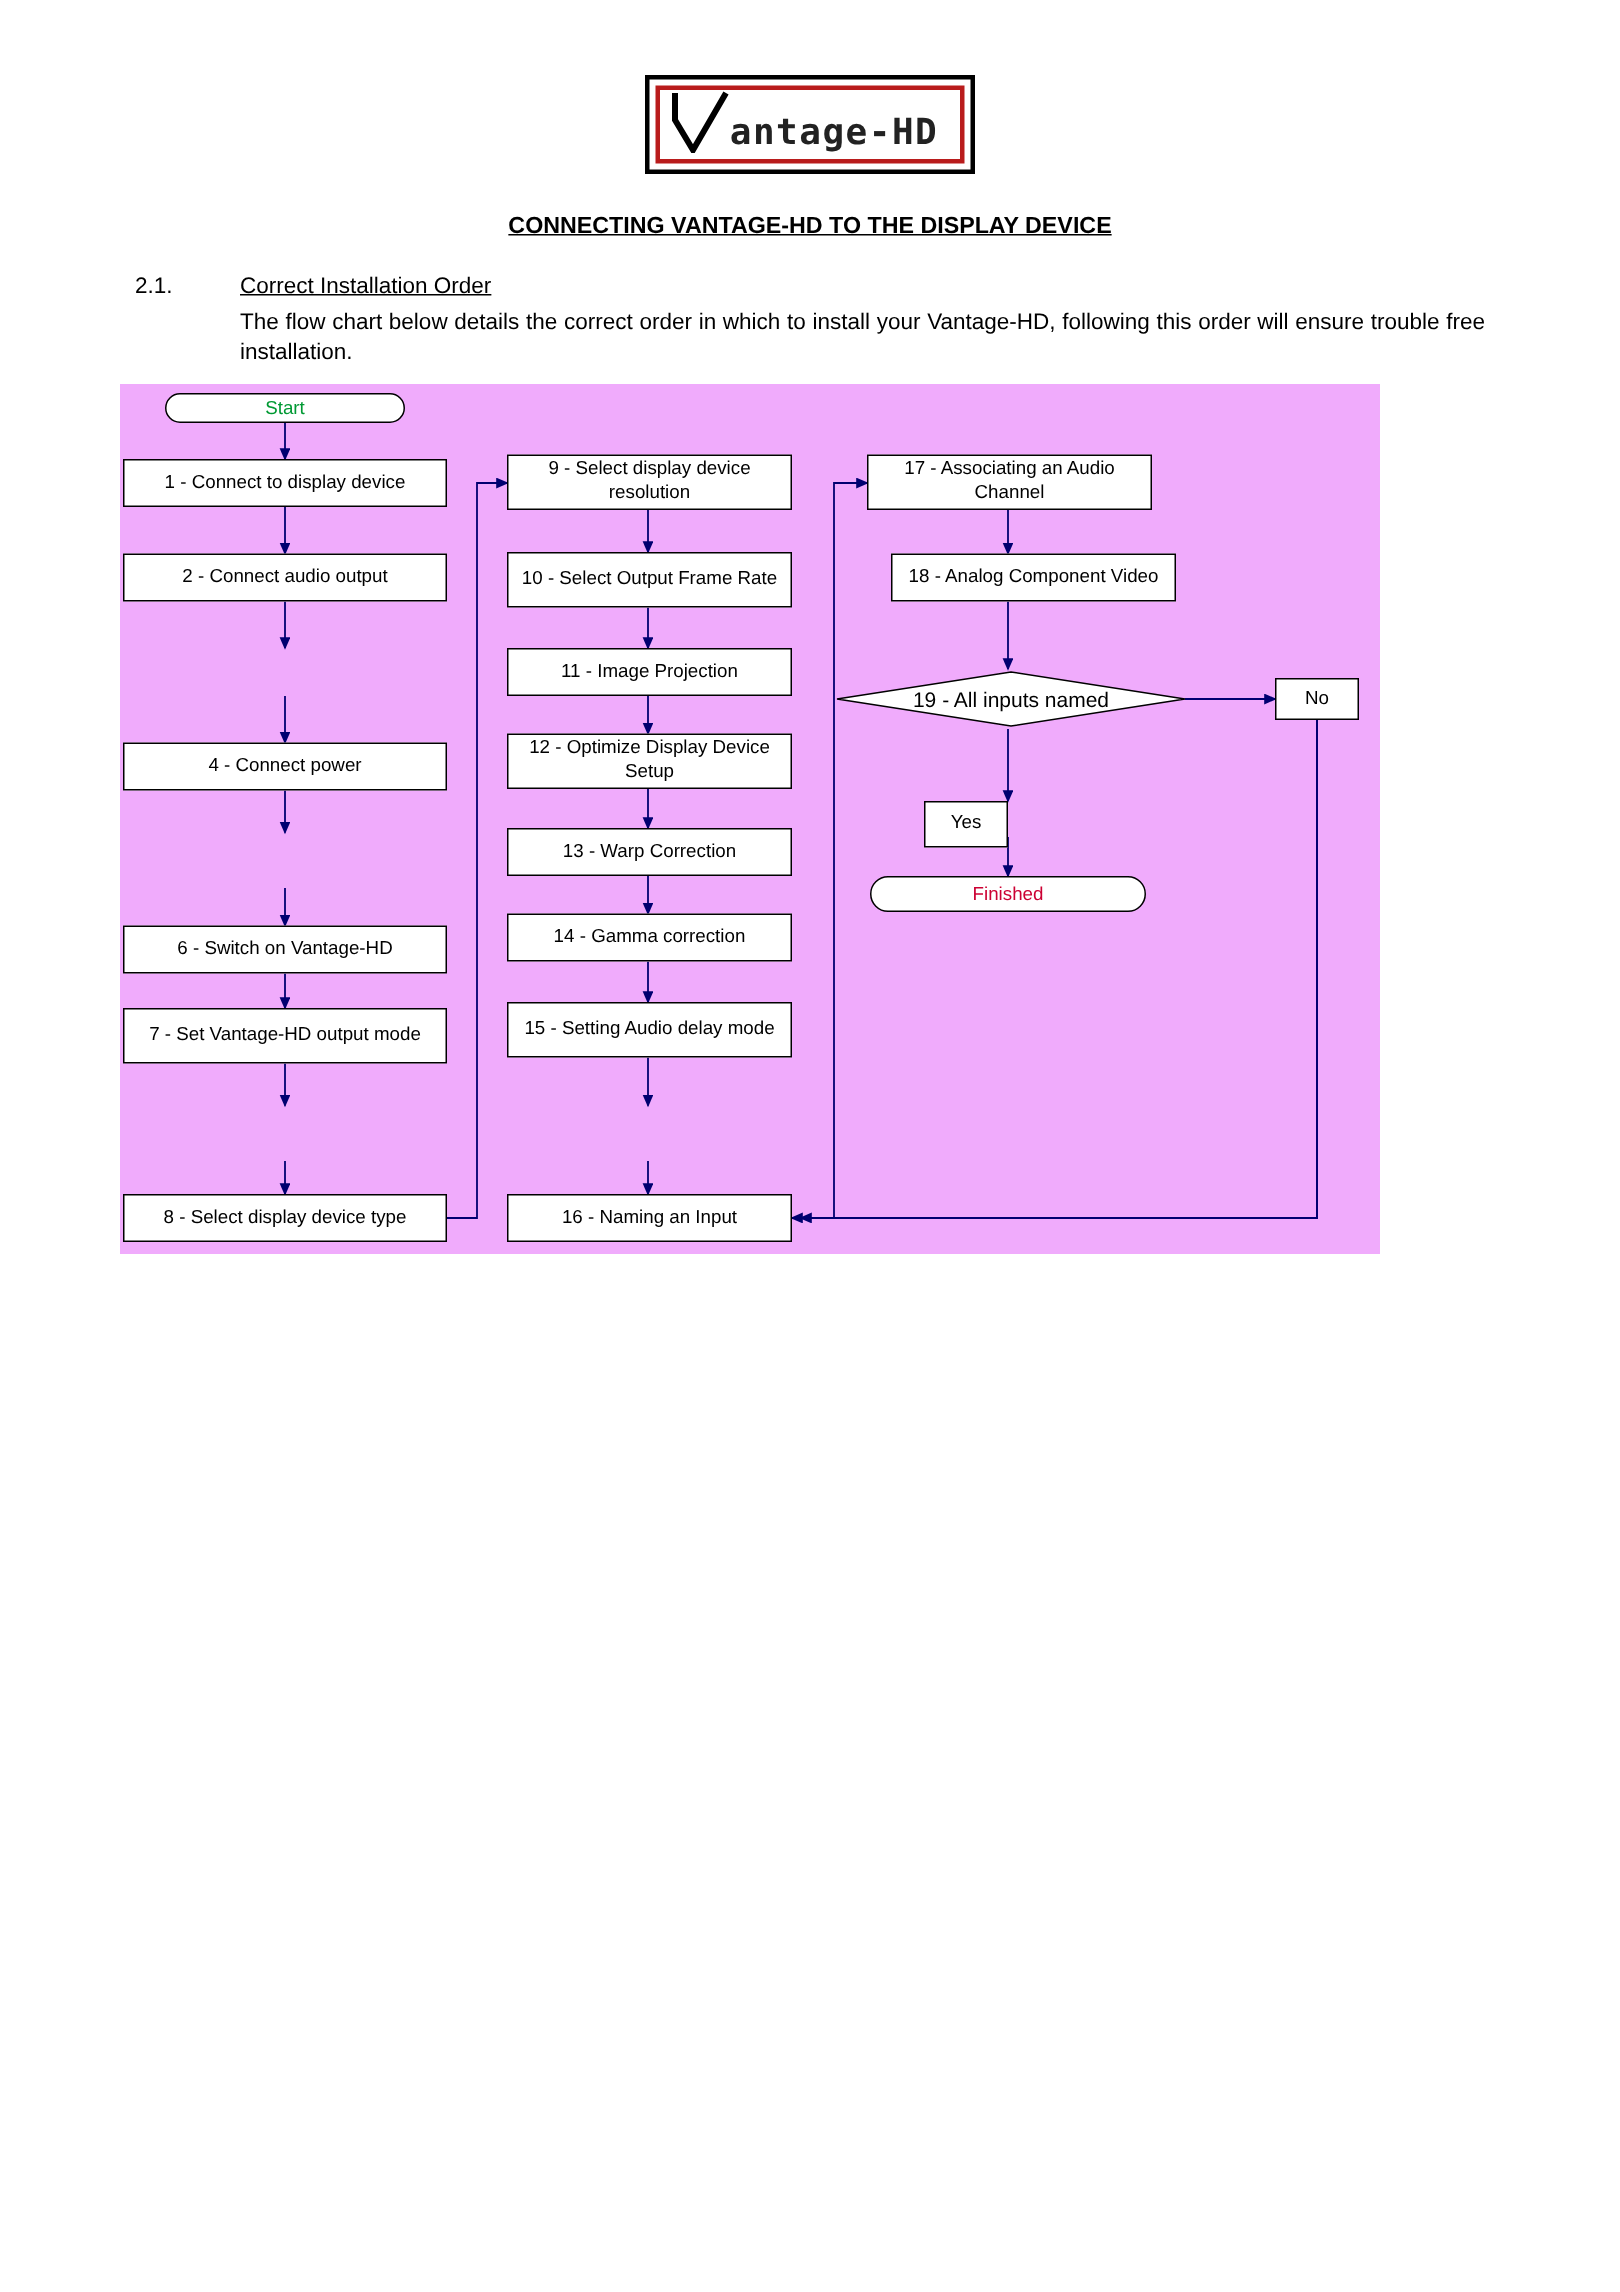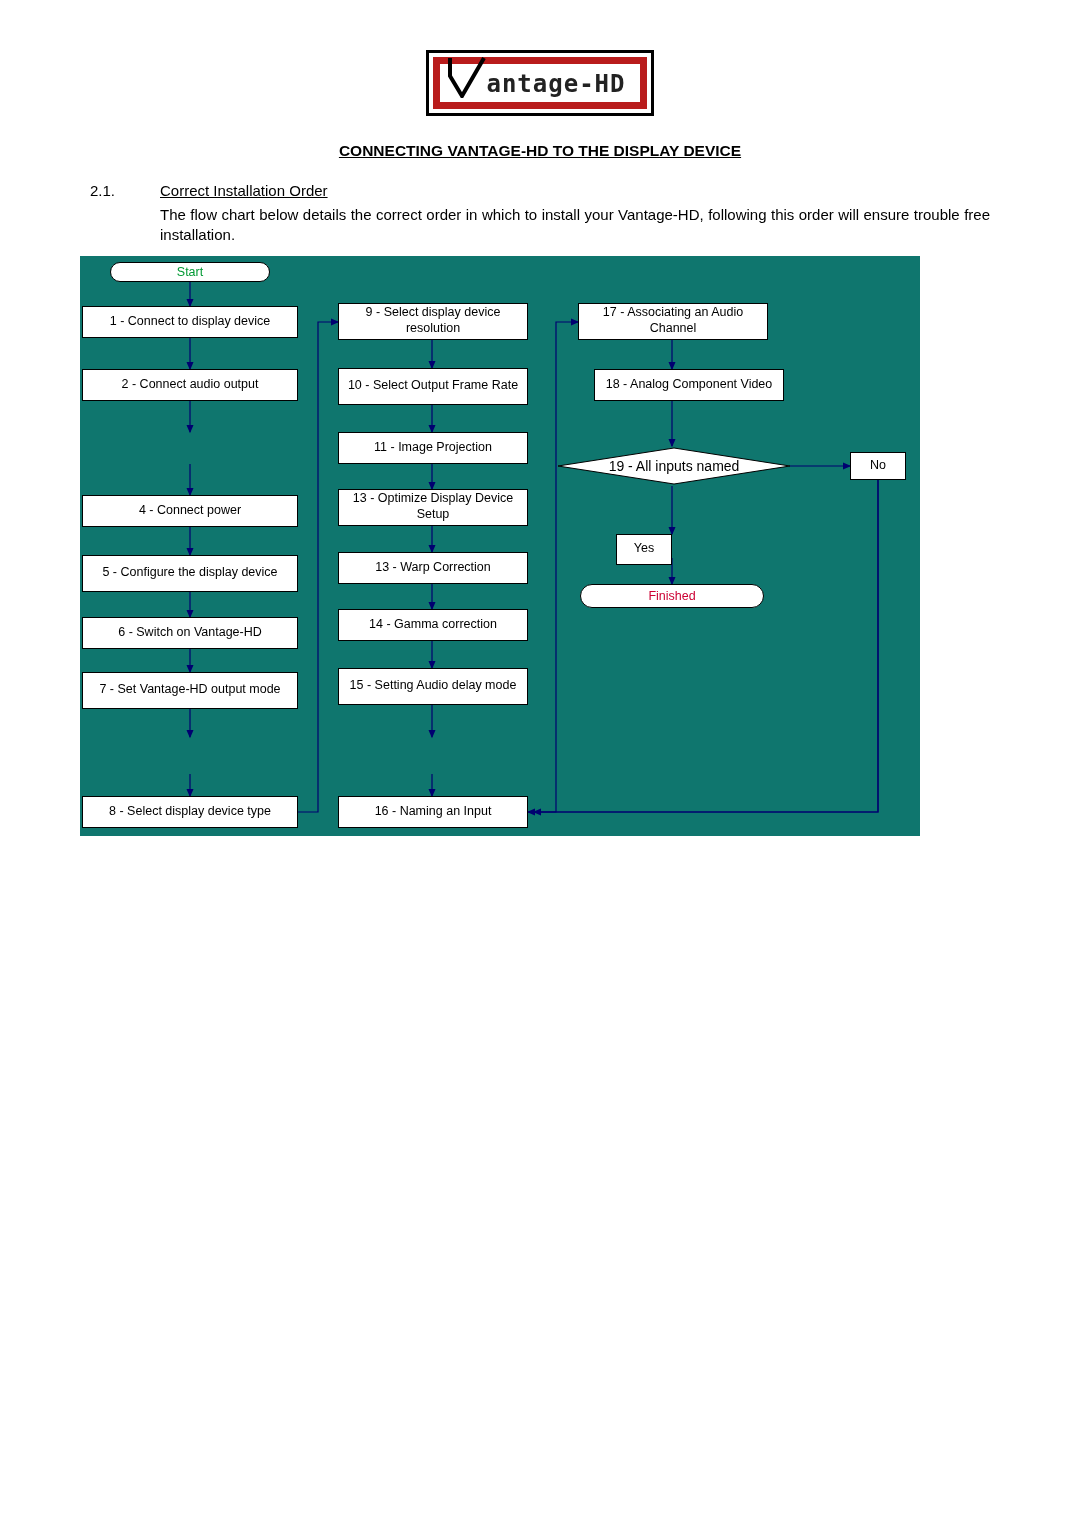--- a/index.html
+++ b/index.html
@@ -20,21 +20,21 @@
   .logo-wrap {
     text-align: center;
     margin-bottom: 26px;
   }
   .logo {
     display: inline-block;
     border: 3px solid #000;
     padding: 4px;
   }
   .logo-inner {
-    border: 7px solid #b91c1c;
+    border: 3px solid #b91c1c;
     padding: 4px 14px 4px 8px;
     display: flex;
     align-items: flex-end;
     height: 52px;
   }
   .logo-text {
     font-family: monospace;
     font-size: 24px;
     letter-spacing: 1px;
     font-weight: bold;
@@ -58,21 +58,21 @@
   .section-para {
     font-size: 15px;
     margin-left: 70px;
     line-height: 1.35;
     text-align: justify;
   }
   .flowchart {
     position: relative;
     height: 580px;
     margin-top: 10px;
-    background: #0f766e;
+    background: #f0abfc;
     width: 840px;
     margin-left: -10px;
   }
   .node {
     position: absolute;
     border: 1px solid #000;
     background: #fff;
     font-size: 12.5px;
     text-align: center;
     display: flex;
@@ -169,29 +169,28 @@
 
         <line x1="592" y1="302" x2="592" y2="328"></line>
       </g>
     </svg>
 
     <div class="terminator" style="left:30px; top:6px; width:160px; height:20px; border-radius:10px; color:#009933;">Start</div>
 
     <div class="node" style="left:2px; top:50px; width:216px; height:32px;">1 - Connect to display device</div>
     <div class="node" style="left:2px; top:113px; width:216px; height:32px;">2 - Connect audio output</div>
     <div class="node" style="left:2px; top:239px; width:216px; height:32px;">4 - Connect power</div>
-    <div class="node" style="left:2px; top:299px; width:216px; height:37px;">5 - Configure the display device</div>
     <div class="node" style="left:2px; top:361px; width:216px; height:32px;">6 - Switch on Vantage-HD</div>
     <div class="node" style="left:2px; top:416px; width:216px; height:37px;">7 - Set Vantage-HD output mode</div>
     <div class="node" style="left:2px; top:540px; width:216px; height:32px;">8 - Select display device type</div>
 
     <div class="node" style="left:258px; top:47px; width:190px; height:37px;">9 - Select display device resolution</div>
     <div class="node" style="left:258px; top:112px; width:190px; height:37px;">10 - Select Output Frame Rate</div>
     <div class="node" style="left:258px; top:176px; width:190px; height:32px;">11 - Image Projection</div>
-    <div class="node" style="left:258px; top:233px; width:190px; height:37px;">13 - Optimize Display Device Setup</div>
+    <div class="node" style="left:258px; top:233px; width:190px; height:37px;">12 - Optimize Display Device Setup</div>
     <div class="node" style="left:258px; top:296px; width:190px; height:32px;">13 - Warp Correction</div>
     <div class="node" style="left:258px; top:353px; width:190px; height:32px;">14 - Gamma correction</div>
     <div class="node" style="left:258px; top:412px; width:190px; height:37px;">15 - Setting Audio delay mode</div>
     <div class="node" style="left:258px; top:540px; width:190px; height:32px;">16 - Naming an Input</div>
 
     <div class="node" style="left:498px; top:47px; width:190px; height:37px;">17 - Associating an Audio Channel</div>
     <div class="node" style="left:498px; top:113px; width:190px; height:32px;margin-left:16px;">18 - Analog Component Video</div>
 
     <svg style="position:absolute; left:476px; top:190px;" width="236" height="40">
       <polygon points="2,20 118,2 234,20 118,38" fill="#fff" stroke="#000"></polygon>

